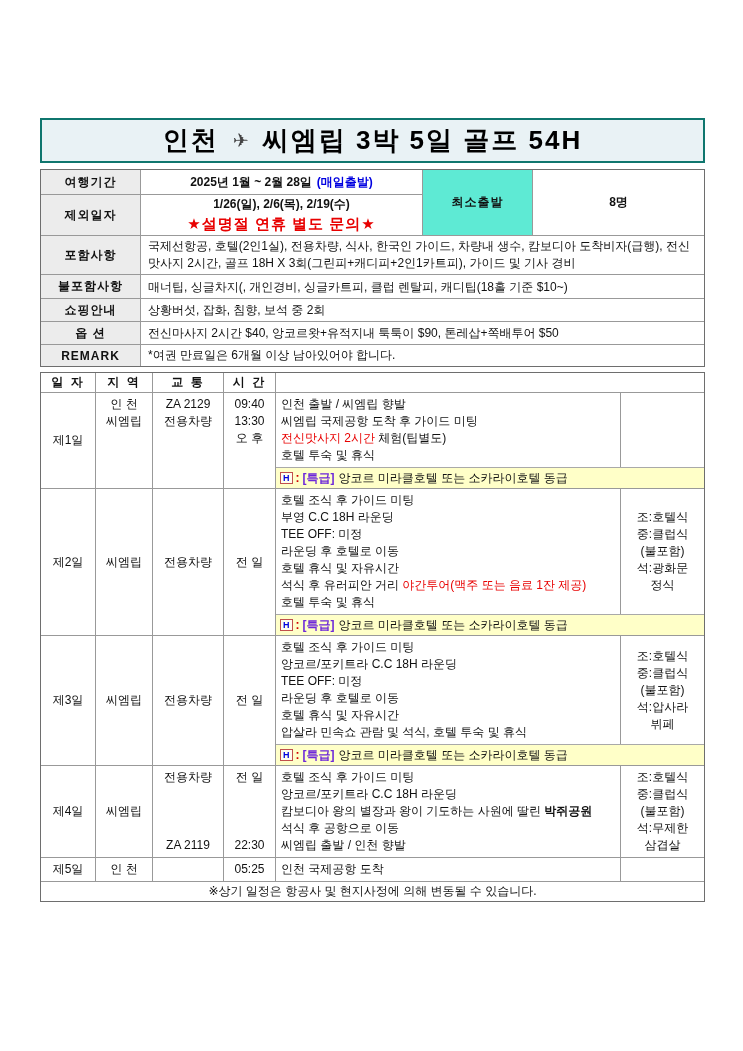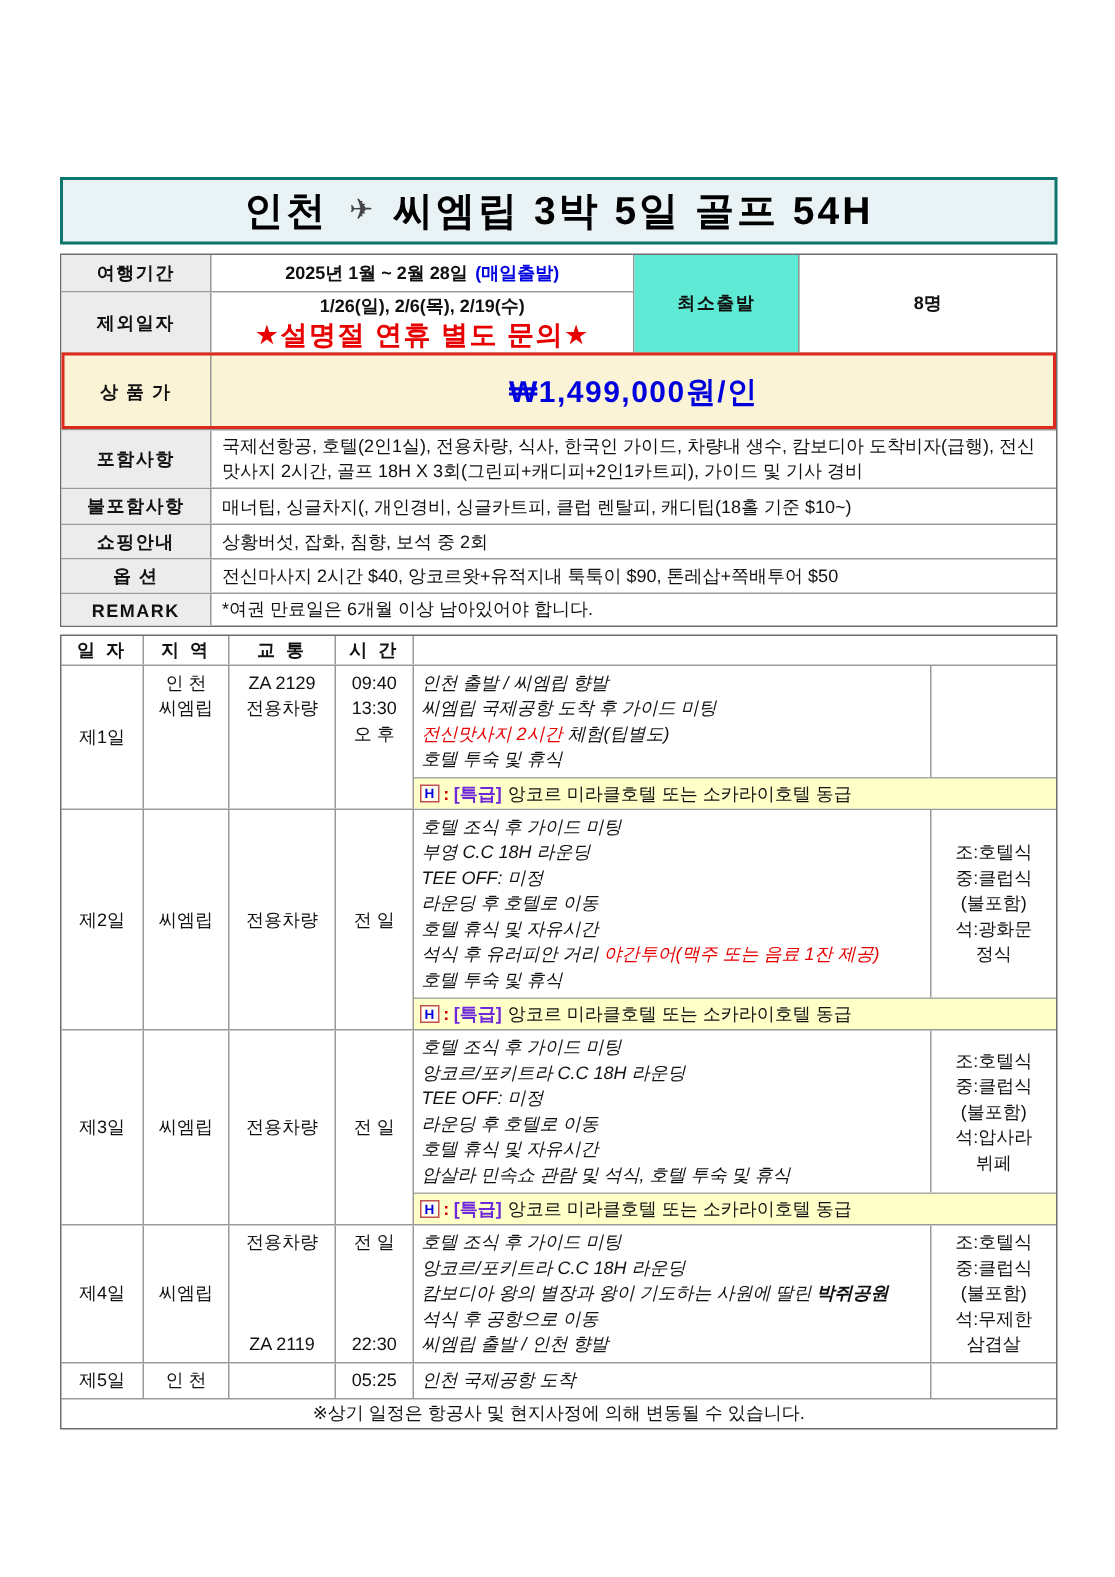--- a/index.html
+++ b/index.html
@@ -32,21 +32,21 @@
   }
   .val{display:flex;align-items:center;justify-content:center;box-sizing:border-box;flex:1;}
   .top2{display:flex;}
   .left2{flex:0 0 382px;border-right:1px solid #999;box-sizing:border-box;display:flex;flex-direction:column;}
   .r1{display:flex;height:24px;}
   .r2{display:flex;height:40px;border-top:1px solid #999;}
   .r1 .val,.r2 .val{font-weight:700;}
   .hl-blue{color:#0000e0;margin-left:5px;}
   .excl{display:flex;flex-direction:column;align-items:center;justify-content:center;}
   .excl-l1{line-height:17px;}
-  .excl-l2{color:#e80000;font-size:18px;font-weight:700;line-height:21px;letter-spacing:1px;}
+  .excl-l2{color:#e80000;font-size:15px;font-weight:700;line-height:21px;letter-spacing:1px;}
   .minlbl{flex:0 0 110px;background:#5eead4;display:flex;align-items:center;justify-content:center;
     font-weight:700;border-right:1px solid #999;box-sizing:border-box;letter-spacing:1px;}
   .minval{flex:1;display:flex;align-items:center;justify-content:center;font-weight:700;}
   .price-row{height:50px;background:#fbf3d5;outline:2px solid #dd2a1e;outline-offset:-2px;position:relative;z-index:2;}
   .price-row .lbl{background:#fbf3d5;}
   .price-val{color:#0000dd;font-size:20px;font-weight:700;letter-spacing:1px;}
   .val-left{justify-content:flex-start;text-align:left;padding:2px 7px;line-height:17px;display:block;
     display:flex;align-items:flex-end;}
   .val-left .inner{display:block;line-height:17px;}
   .h38{height:38px;} .h23{height:23px;} .h22{height:22px;} .h21{height:21px;}
@@ -61,21 +61,21 @@
   .day-row{display:flex;border-top:1px solid #999;}
   .c{box-sizing:border-box;border-right:1px solid #999;display:flex;flex-direction:column;
     align-items:center;padding:3px 0;}
   .c.vc{justify-content:center;}
   .col-day{width:55px;} .col-region{width:57px;} .col-transport{width:71px;} .col-time{width:52px;}
   .main{flex:1;display:flex;flex-direction:column;min-width:0;}
   .top{display:flex;flex:1;}
   .sched{width:345px;border-right:1px solid #999;box-sizing:border-box;padding:3px 0;overflow:hidden;}
   .meals{flex:1;display:flex;flex-direction:column;justify-content:center;align-items:center;padding:3px 0;}
   .sline{height:17px;line-height:17px;white-space:nowrap;}
-  .sched .sline{padding-left:5px;font-style:italic;}
+  .sched .sline{padding-left:5px;}
   .seg-red{color:#e80000;}
   .seg-b{font-weight:700;}
   .hotel{border-top:1px solid #a9a9a9;background:#ffffc8;height:20px;display:flex;align-items:center;
     padding-left:4px;white-space:nowrap;overflow:hidden;}
   .badge{display:inline-block;border:1px solid #c0504d;background:#fffef0;color:#0000dd;
     font-size:9px;line-height:10px;padding:0 2px;font-weight:700;margin-right:3px;}
   .colon{color:#d00000;font-weight:700;margin-right:3px;}
   .grade{color:#6d28d9;font-weight:700;margin-right:4px;}
   .footer-row{border-top:1px solid #999;height:19px;display:flex;align-items:center;justify-content:center;}
 </style>
@@ -106,24 +106,20 @@
             <div class="val excl">
               <div class="excl-l1">1/26(일), 2/6(목), 2/19(수)</div>
               <div class="excl-l2">★설명절 연휴 별도 문의★</div>
             </div>
           </div>
         </div>
         <div class="minlbl">최소출발</div>
         <div class="minval">8명</div>
       </div>
 
-      <div class="ir price-row">
-        <div class="lbl">상 품 가</div>
-        <div class="val price-val">₩1,499,000원/인</div>
-      </div>
 
       <div class="ir h38">
         <div class="lbl">포함사항</div>
         <div class="val val-left">
           <span class="inner">국제선항공, 호텔(2인1실), 전용차량, 식사, 한국인 가이드, 차량내 생수, 캄보디아 도착비자(급행), 전신맛사지 2시간, 골프 18H X 3회(그린피+캐디피+2인1카트피), 가이드 및 기사 경비</span>
         </div>
       </div>
       <div class="ir h23">
         <div class="lbl">불포함사항</div>
         <div class="val val-left">

